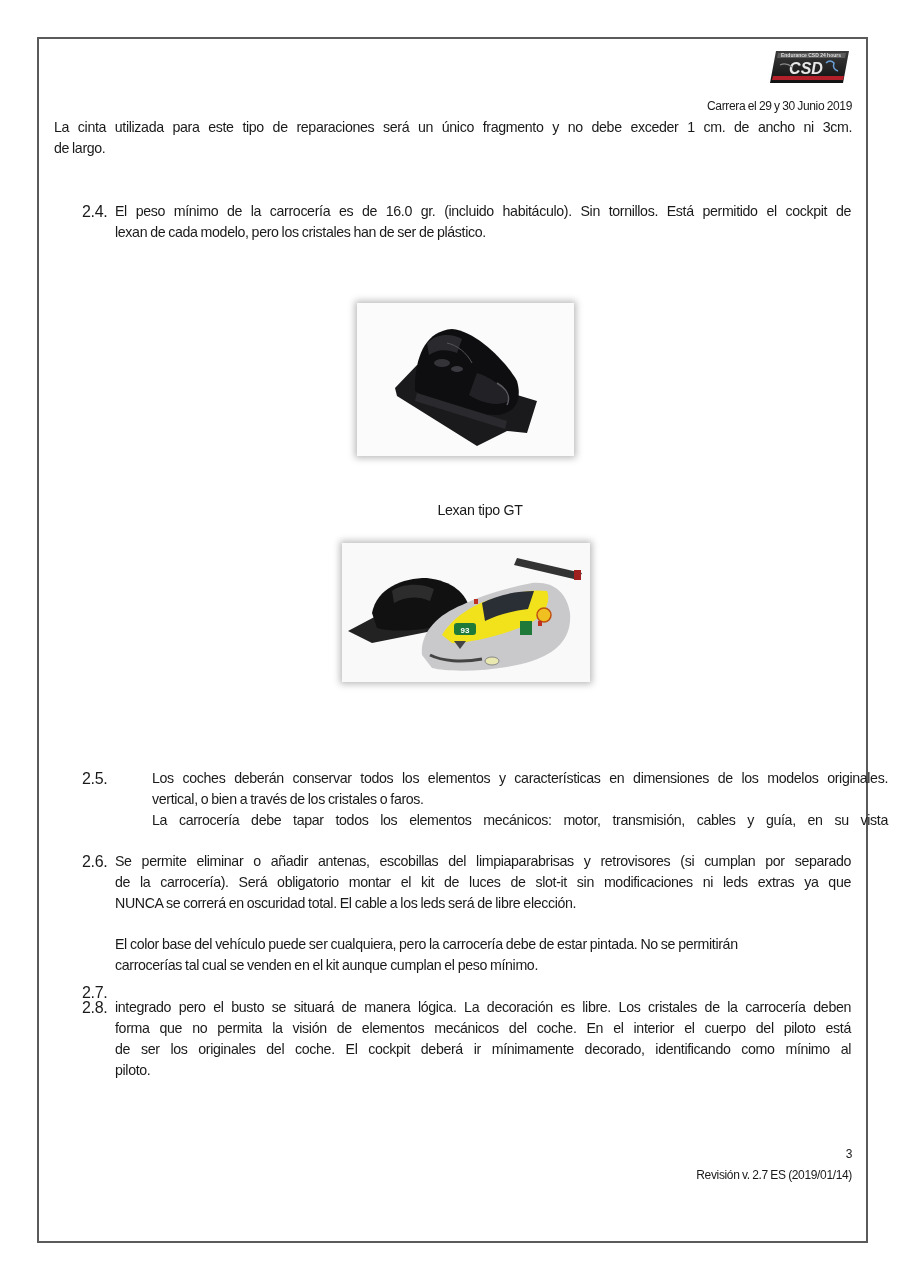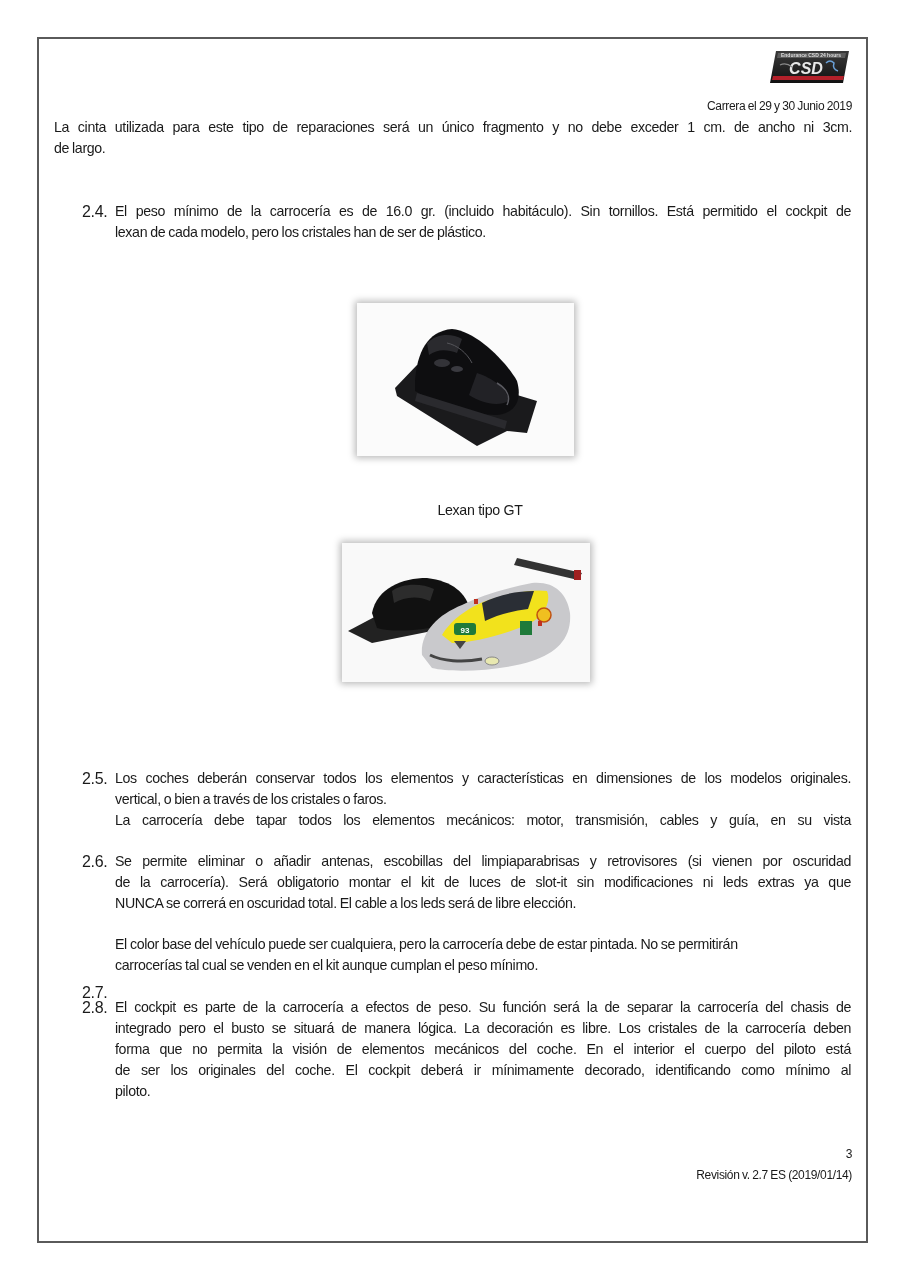--- a/index.html
+++ b/index.html
@@ -155,42 +155,41 @@
     <polygon points="112,98 124,98 118,106" fill="#444"></polygon>
 
     <circle cx="202" cy="72" r="7" fill="#f0c020" stroke="#c05010" stroke-width="1.5"></circle>
 
     <rect x="132" y="56" width="4" height="5" fill="#c03020"></rect>
     <rect x="196" y="78" width="4" height="5" fill="#c03020"></rect>
   </svg>
 </div>
 
 <div class="num" style="left:82px; top:768px;">2.5.</div>
-<div class="para" style="top:768px;">
+<div class="para" style="top:768px;margin-left:37px;">
   <span class="ln">Los coches deberán conservar todos los elementos y características en dimensiones de los modelos originales.</span>
   <span class="ln last">vertical, o bien a través de los cristales o faros.</span>
   <span class="ln">La carrocería debe tapar todos los elementos mecánicos: motor, transmisión, cables y guía, en su vista</span>
 </div>
 
 <div class="num" style="left:82px; top:851px;">2.6.</div>
 <div class="para" style="top:851px;">
-  <span class="ln">Se permite eliminar o añadir antenas, escobillas del limpiaparabrisas y retrovisores (si vienen por oscuridad</span>
+  <span class="ln">Se permite eliminar o añadir antenas, escobillas del limpiaparabrisas y retrovisores (si cumplan por separado</span>
   <span class="ln">de la carrocería). Será obligatorio montar el kit de luces de slot-it sin modificaciones ni leds extras ya que</span>
   <span class="ln last">NUNCA se correrá en oscuridad total. El cable a los leds será de libre elección.</span>
 </div>
 
 <div class="num" style="left:82px; top:934px;margin-top:48px;">2.7.</div>
 <div class="para" style="top:934px;">
   <span class="ln last">El color base del vehículo puede ser cualquiera, pero la carrocería debe de estar pintada. No se permitirán</span>
   <span class="ln last">carrocerías tal cual se venden en el kit aunque cumplan el peso mínimo.</span>
 </div>
 
 <div class="num" style="left:82px; top:997px;">2.8.</div>
 <div class="para" style="top:997px;">
-  <span class="ln">El cockpit es parte de la carrocería a efectos de peso. Su función será la de separar la carrocería del chasis de</span>
   <span class="ln">integrado pero el busto se situará de manera lógica. La decoración es libre. Los cristales de la carrocería deben</span>
   <span class="ln">forma que no permita la visión de elementos mecánicos del coche. En el interior el cuerpo del piloto está</span>
   <span class="ln">de ser los originales del coche. El cockpit deberá ir mínimamente decorado, identificando como mínimo al</span>
   <span class="ln last">piloto.</span>
 </div>
 
 <div class="text right" style="left:600px; top:1144px; width:252px;">3</div>
 <div class="text right" style="left:560px; top:1165px; width:292px;">Revisión v. 2.7 ES (2019/01/14)</div>
 
 </body></html>

